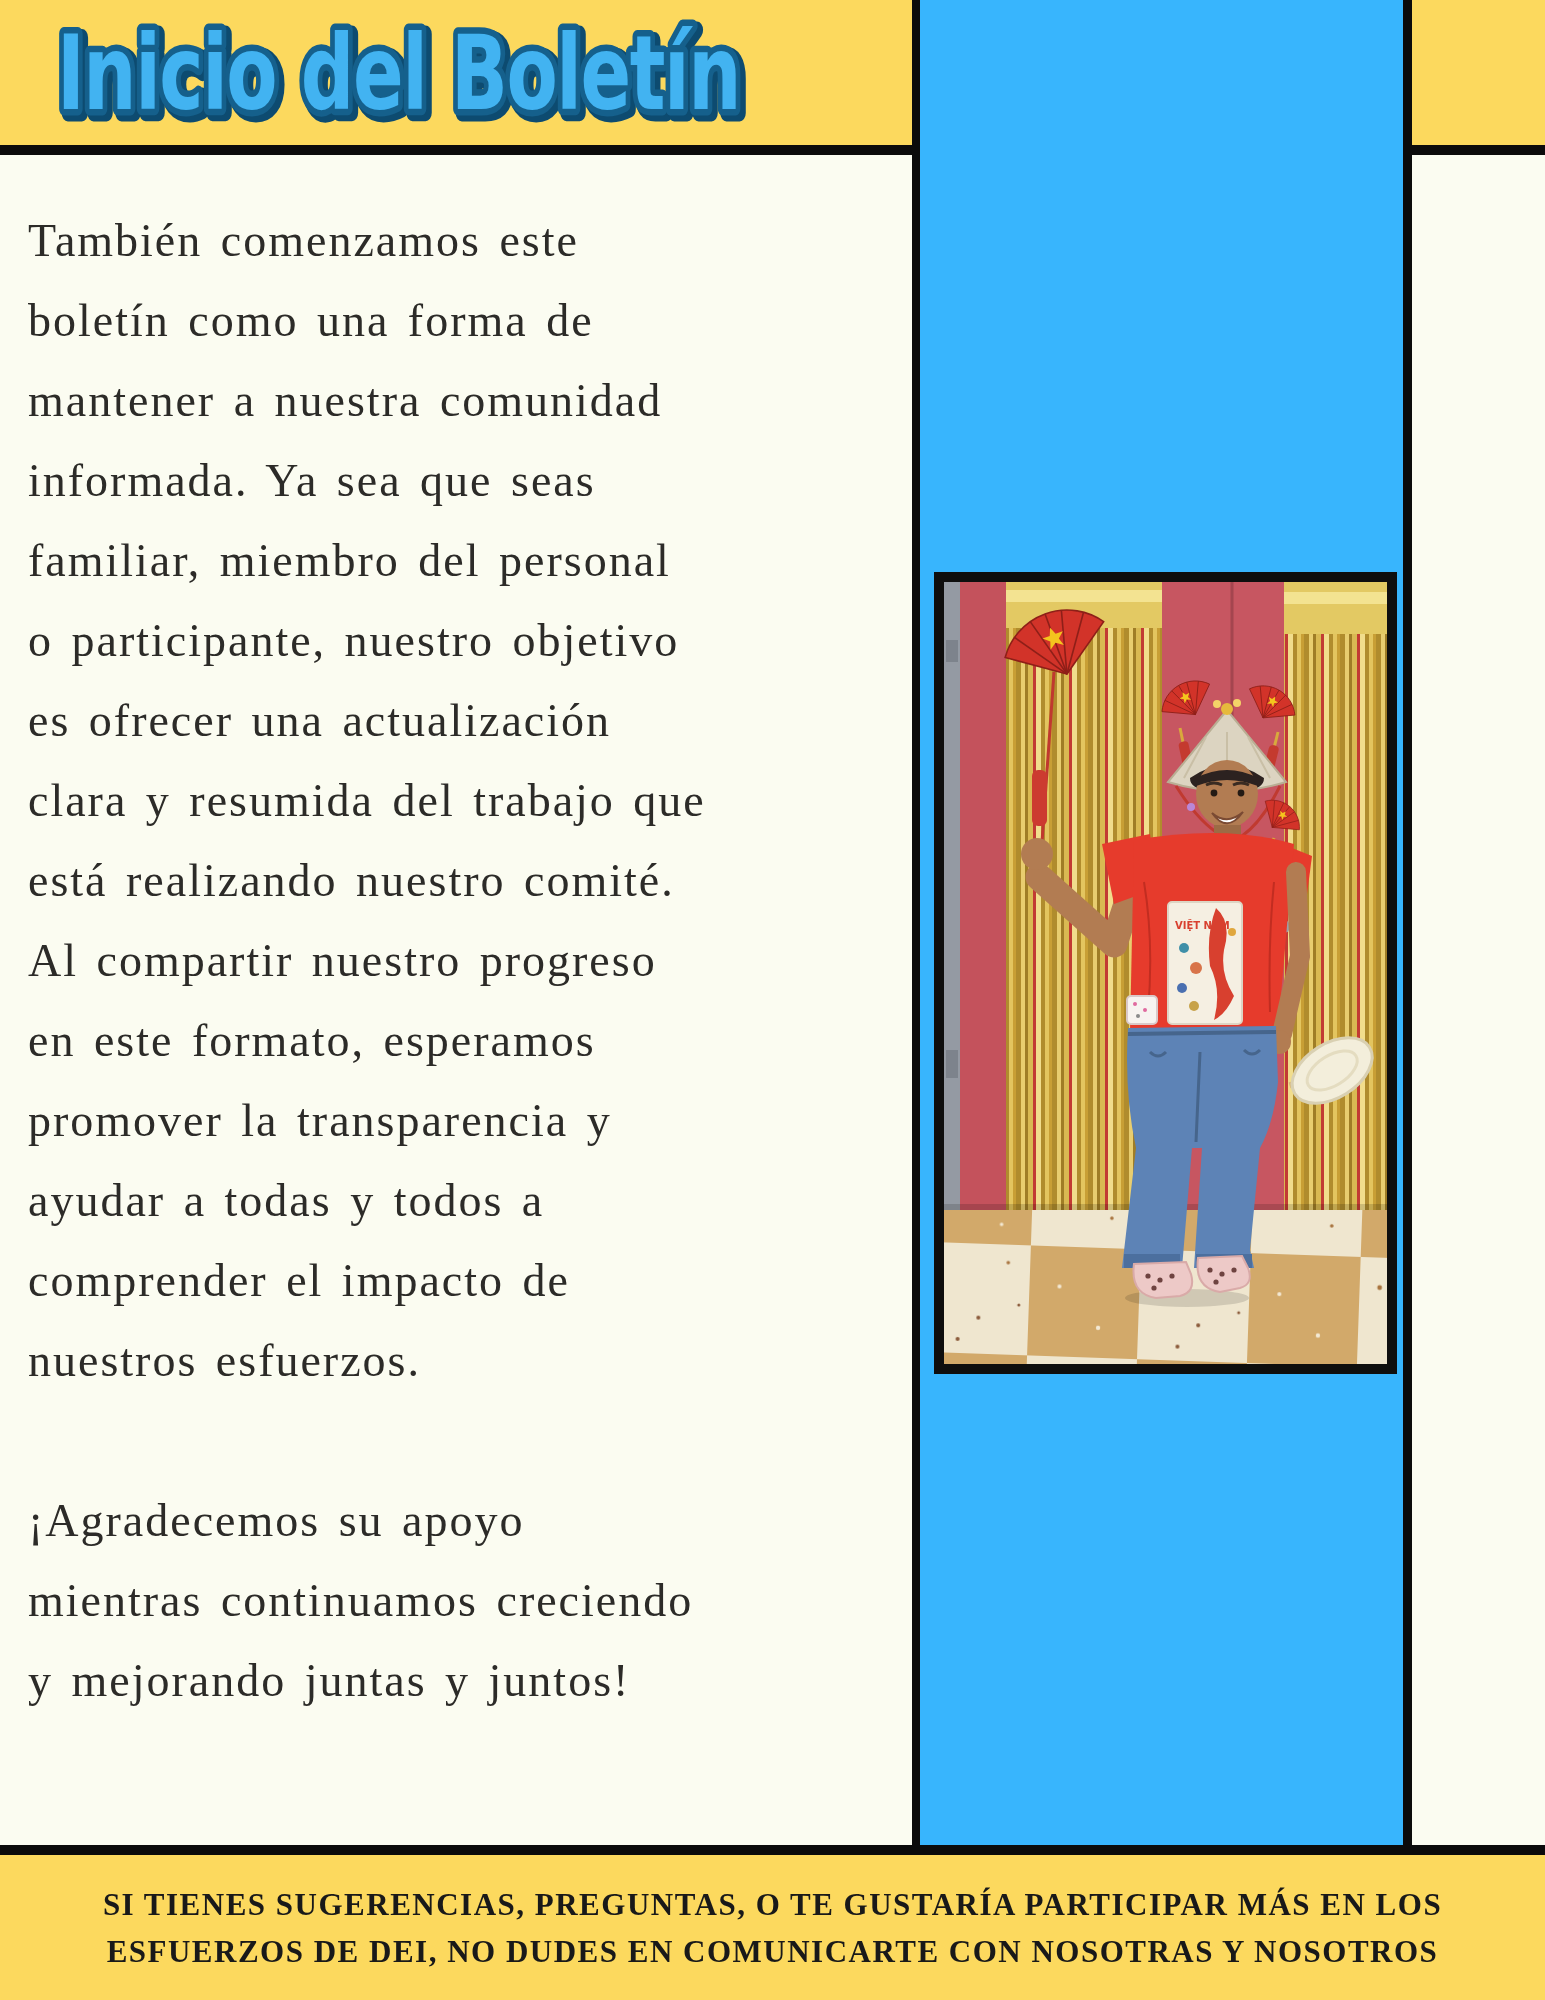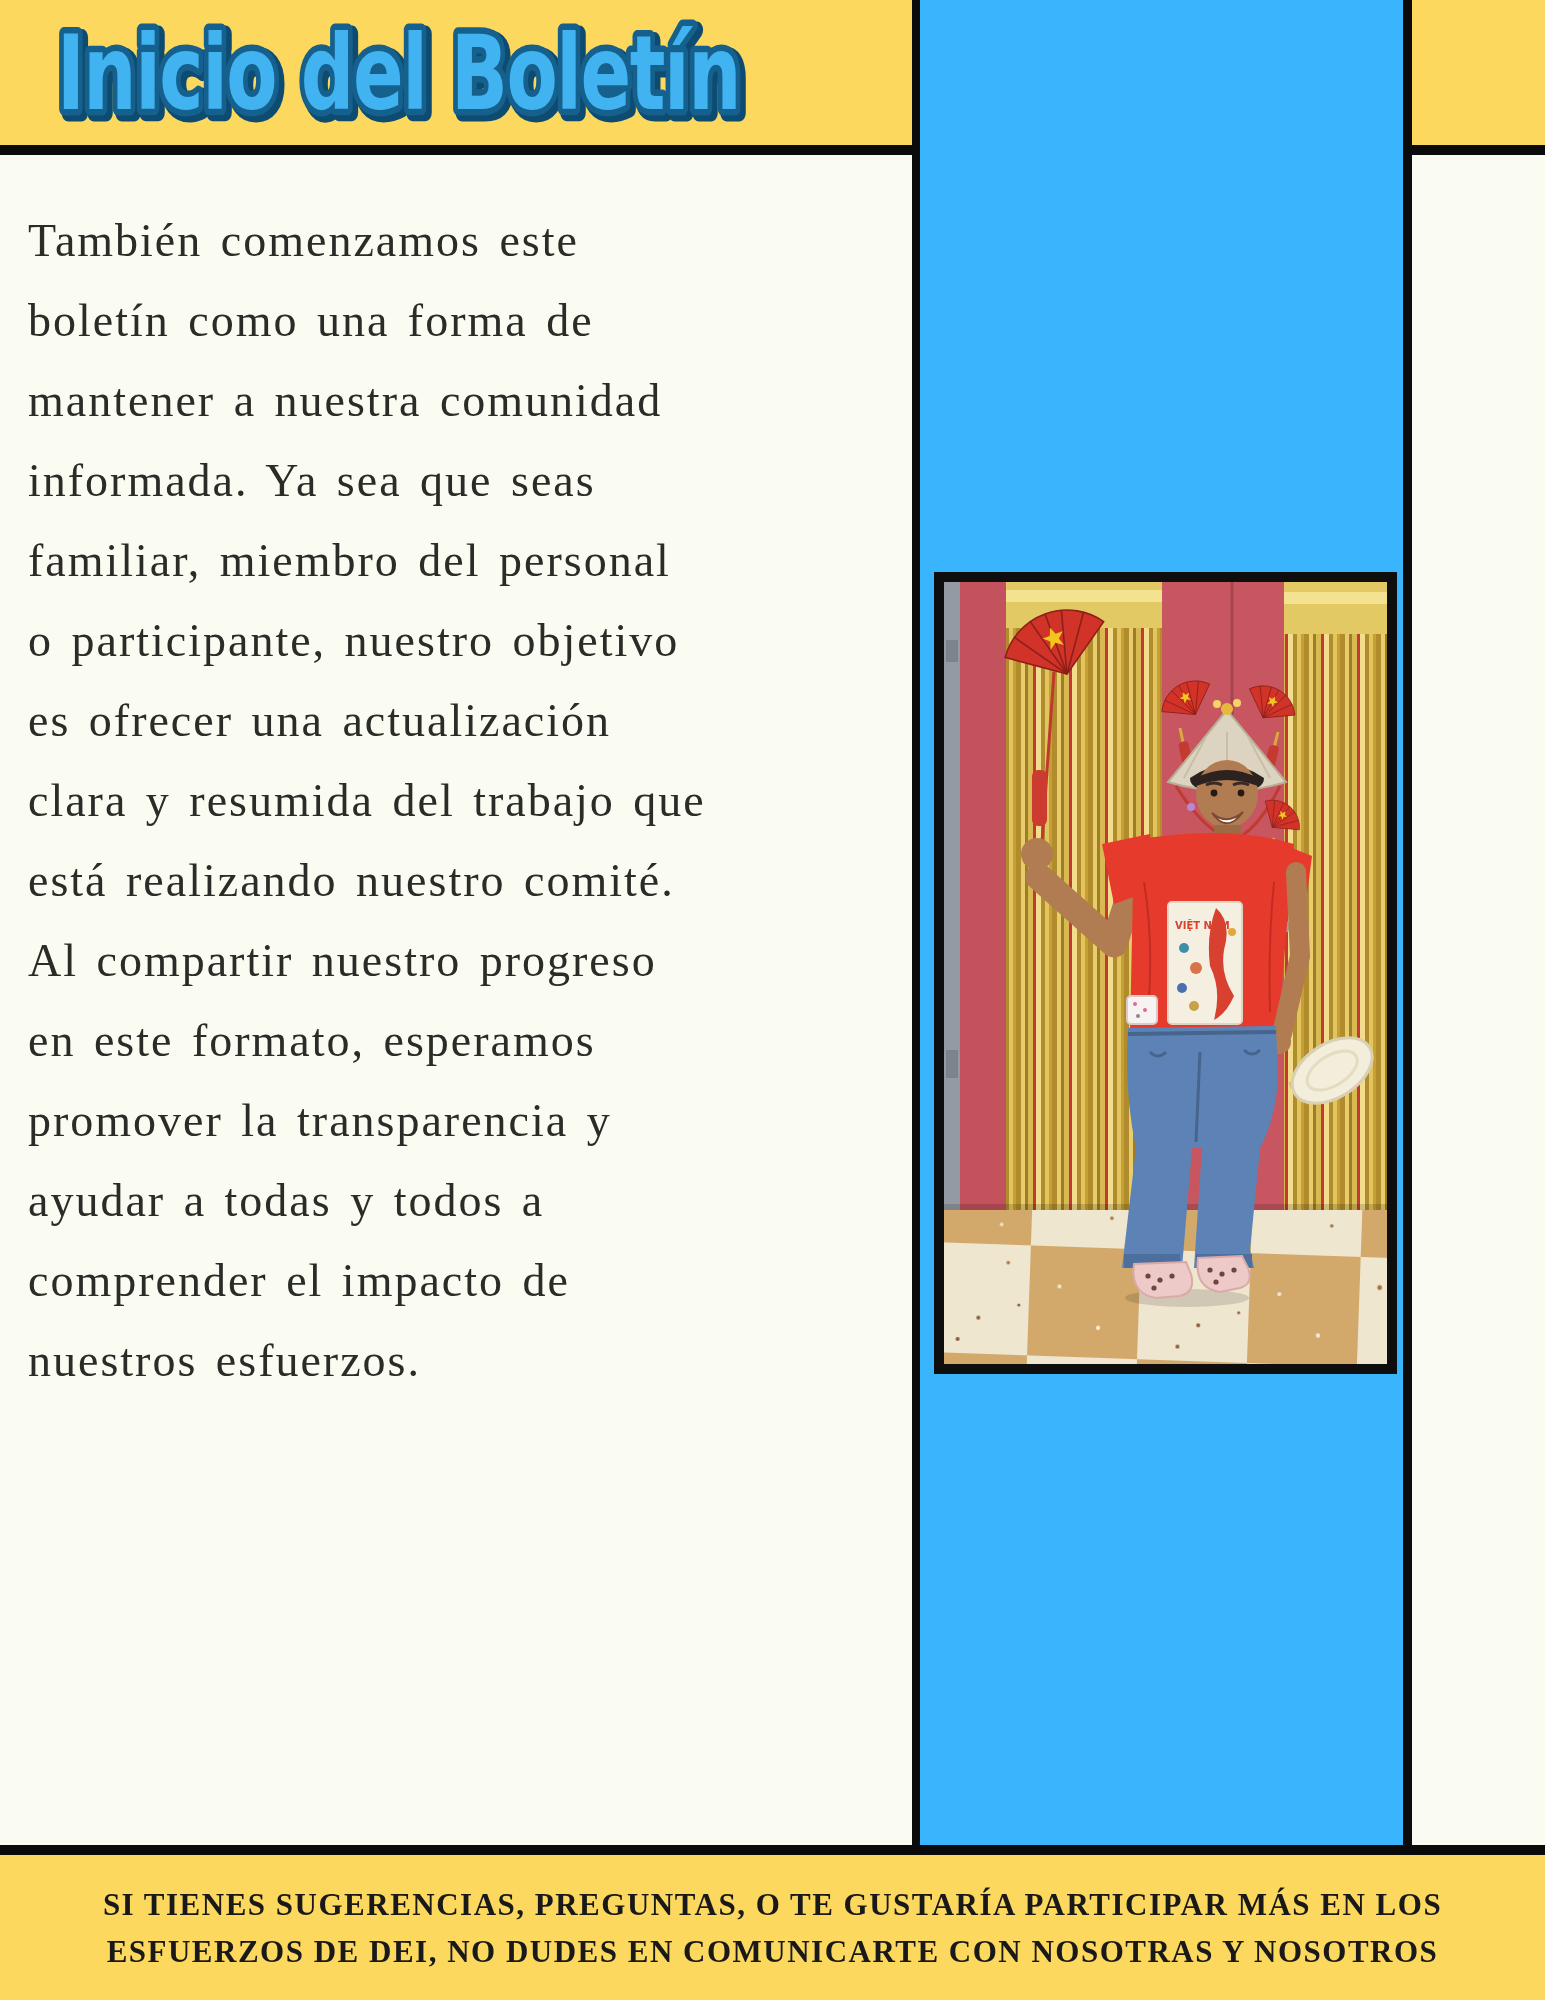--- a/index.html
+++ b/index.html
@@ -61,20 +61,23 @@
 o participante, nuestro objetivo
 es ofrecer una actualización
 clara y resumida del trabajo que
 está realizando nuestro comité.
 Al compartir nuestro progreso
 en este formato, esperamos
 promover la transparencia y
 ayudar a todas y todos a
 comprender el impacto de
 nuestros esfuerzos.</p>
+    <p class="para">¡Agradecemos su apoyo
+mientras continuamos creciendo
+y mejorando juntas y juntos!</p>
   </main>
 
   <div class="blue-column"></div>
   <div class="right-header-block"></div>
   <div class="right-strip"></div>
 
   <figure class="photo-frame" role="img" aria-label="Smiling person wearing a conical hat decorated with red paper fans and a red VIỆT NAM t-shirt, raising a red fan with a yellow star, holding a paper plate, standing on checkered tile in front of a red backdrop with gold tinsel curtains">
     <svg viewBox="0 0 443 782">
       <defs>
         <pattern id="tinsel" width="36" height="700" patternUnits="userSpaceOnUse">

